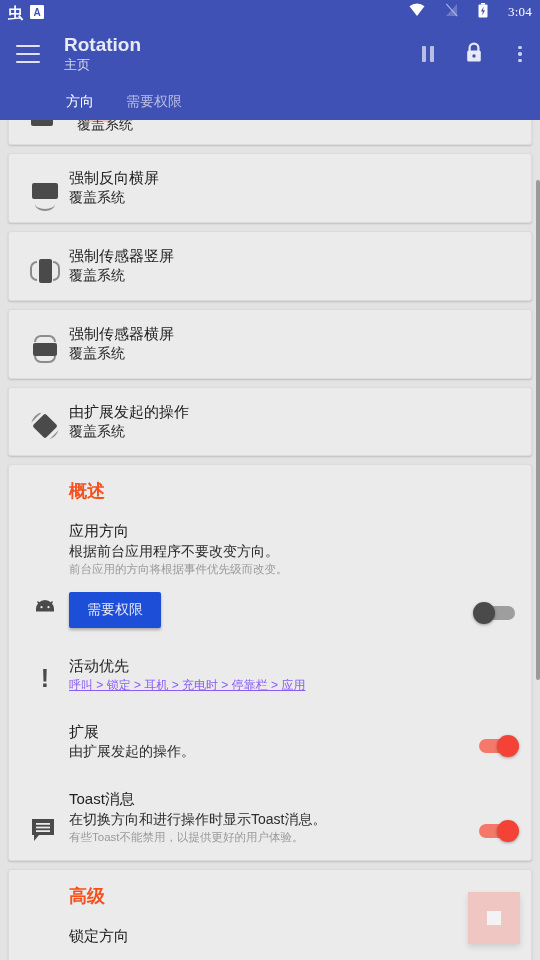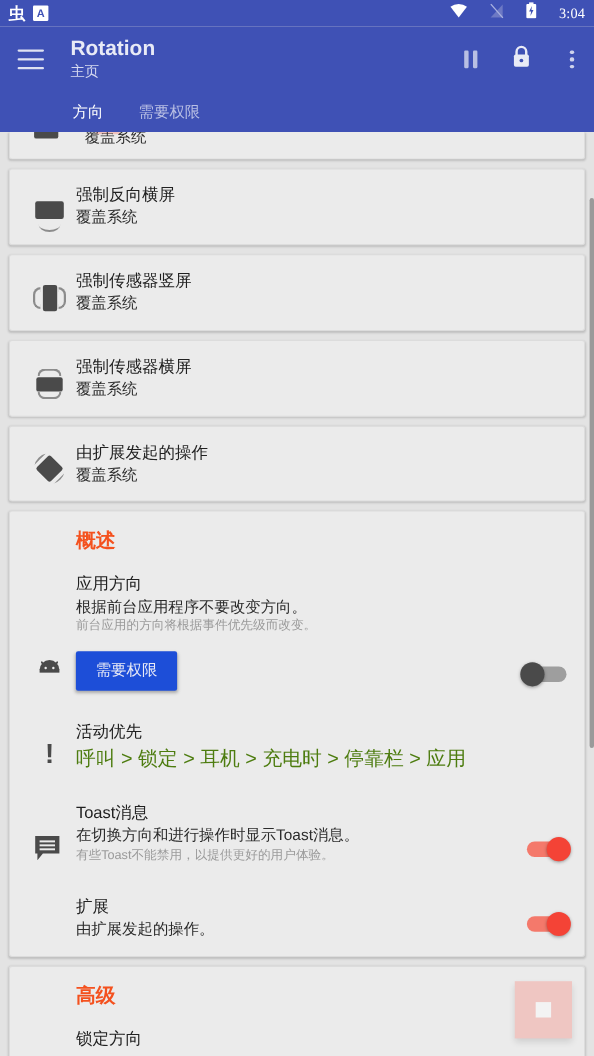--- a/index.html
+++ b/index.html
@@ -69,21 +69,21 @@
     box-shadow:0 1px 2px rgba(0,0,0,.16);
   }
   .card.first { margin-top:0; border-top:none; border-top-left-radius:0; border-top-right-radius:0; }
 
   .row { display:flex; align-items:flex-end; padding:14px 12px 14px 12px; position:relative; }
   .row-icon { width:48px; min-width:48px; display:flex; justify-content:center; padding-top:6px; }
   .row-text { flex:1; padding-right:8px; }
   .row-title { font-size:15px; color:#212121; line-height:1.35; }
   .row-sub { font-size:14px; color:#2b2b2b; line-height:1.4; }
   .row-hint { font-size:11.5px; color:#9a9a9a; line-height:1.5; margin-top:0; }
-  .row-prio { font-size:18px; color:#4d7c0f; line-height:1.4; }
+  .row-prio { font-size:12px; color:#8b5cf6; line-height:1.4;text-decoration:underline; }
 
   .section-head { padding:14px 12px 4px 60px; }
   .section-title { font-size:18px; color:#f4511e; font-weight:bold; }
 
   
   .ic { width:30px; height:30px; position:relative; }
   .ic-land-rev::before {
     content:""; position:absolute; left:2px; top:5px; width:26px; height:16px;
     background:#4a4a4a; border-radius:2px;
   }
@@ -345,52 +345,52 @@
         <div class="row-icon">
           <div class="ic-excl">!</div>
         </div>
         <div class="row-text">
           <div class="row-title">活动优先</div>
           <div class="row-prio">呼叫 &gt; 锁定 &gt; 耳机 &gt; 充电时 &gt; 停靠栏 &gt; 应用</div>
         </div>
       </div>
 
       <div class="row">
+        <div class="row-icon"></div>
+        <div class="row-text">
+          <div class="row-title">扩展</div>
+          <div class="row-sub">由扩展发起的操作。</div>
+        </div>
+        <div class="sw on">
+          <span class="track"></span>
+          <span class="thumb"></span>
+        </div>
+      </div>
+
+      <div class="row">
         <div class="row-icon">
           <div class="ic-chat">
             <svg width="28" height="28" viewBox="0 0 28 28">
               <path d="M2 3 L24 3 L24 19 L9 19 L4 25 L4 19 L2 19 Z" fill="#4a4a4a"></path>
               <rect x="6" y="7" width="14" height="1.8" fill="#ebebeb"></rect>
               <rect x="6" y="10.6" width="14" height="1.8" fill="#ebebeb"></rect>
               <rect x="6" y="14.2" width="14" height="1.8" fill="#ebebeb"></rect>
             </svg>
           </div>
         </div>
         <div class="row-text">
           <div class="row-title">Toast消息</div>
           <div class="row-sub">在切换方向和进行操作时显示Toast消息。</div>
           <div class="row-hint">有些Toast不能禁用，以提供更好的用户体验。</div>
         </div>
         <div class="sw on">
           <span class="track"></span>
           <span class="thumb"></span>
         </div>
       </div>
-
-      <div class="row">
-        <div class="row-icon"></div>
-        <div class="row-text">
-          <div class="row-title">扩展</div>
-          <div class="row-sub">由扩展发起的操作。</div>
-        </div>
-        <div class="sw on">
-          <span class="track"></span>
-          <span class="thumb"></span>
-        </div>
-      </div>
     </div>
 
     <div class="card">
       <div class="section-head">
         <span class="section-title">高级</span>
       </div>
       <div class="row">
         <div class="row-icon">
           
         </div>

